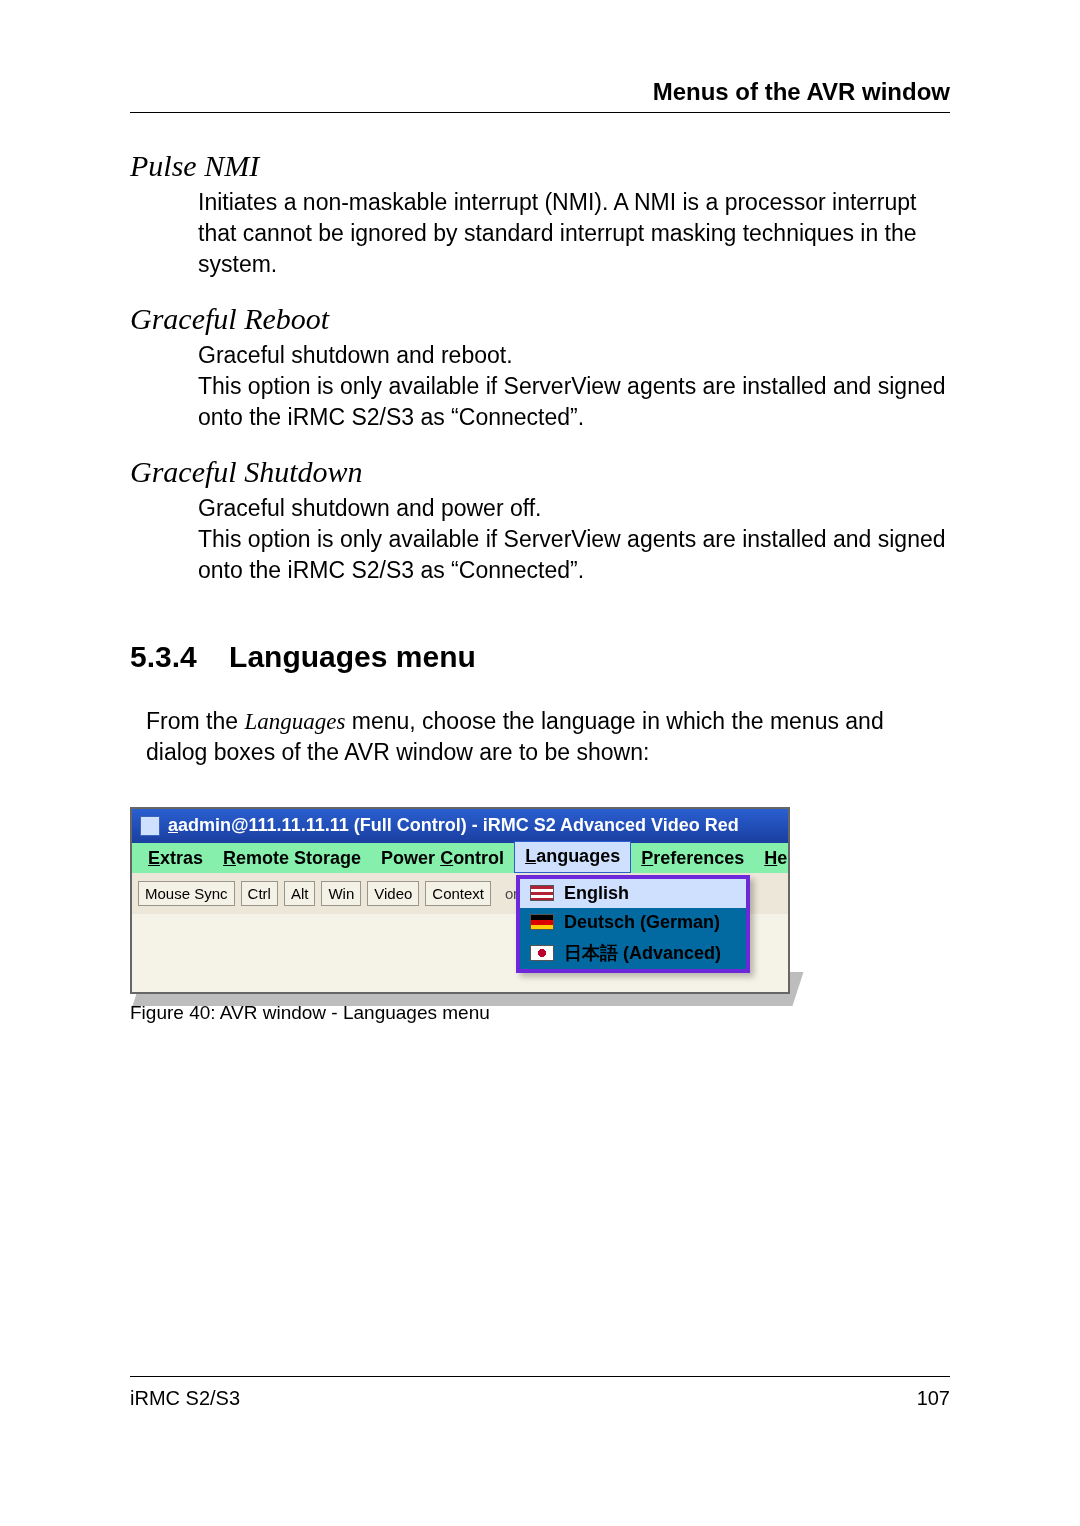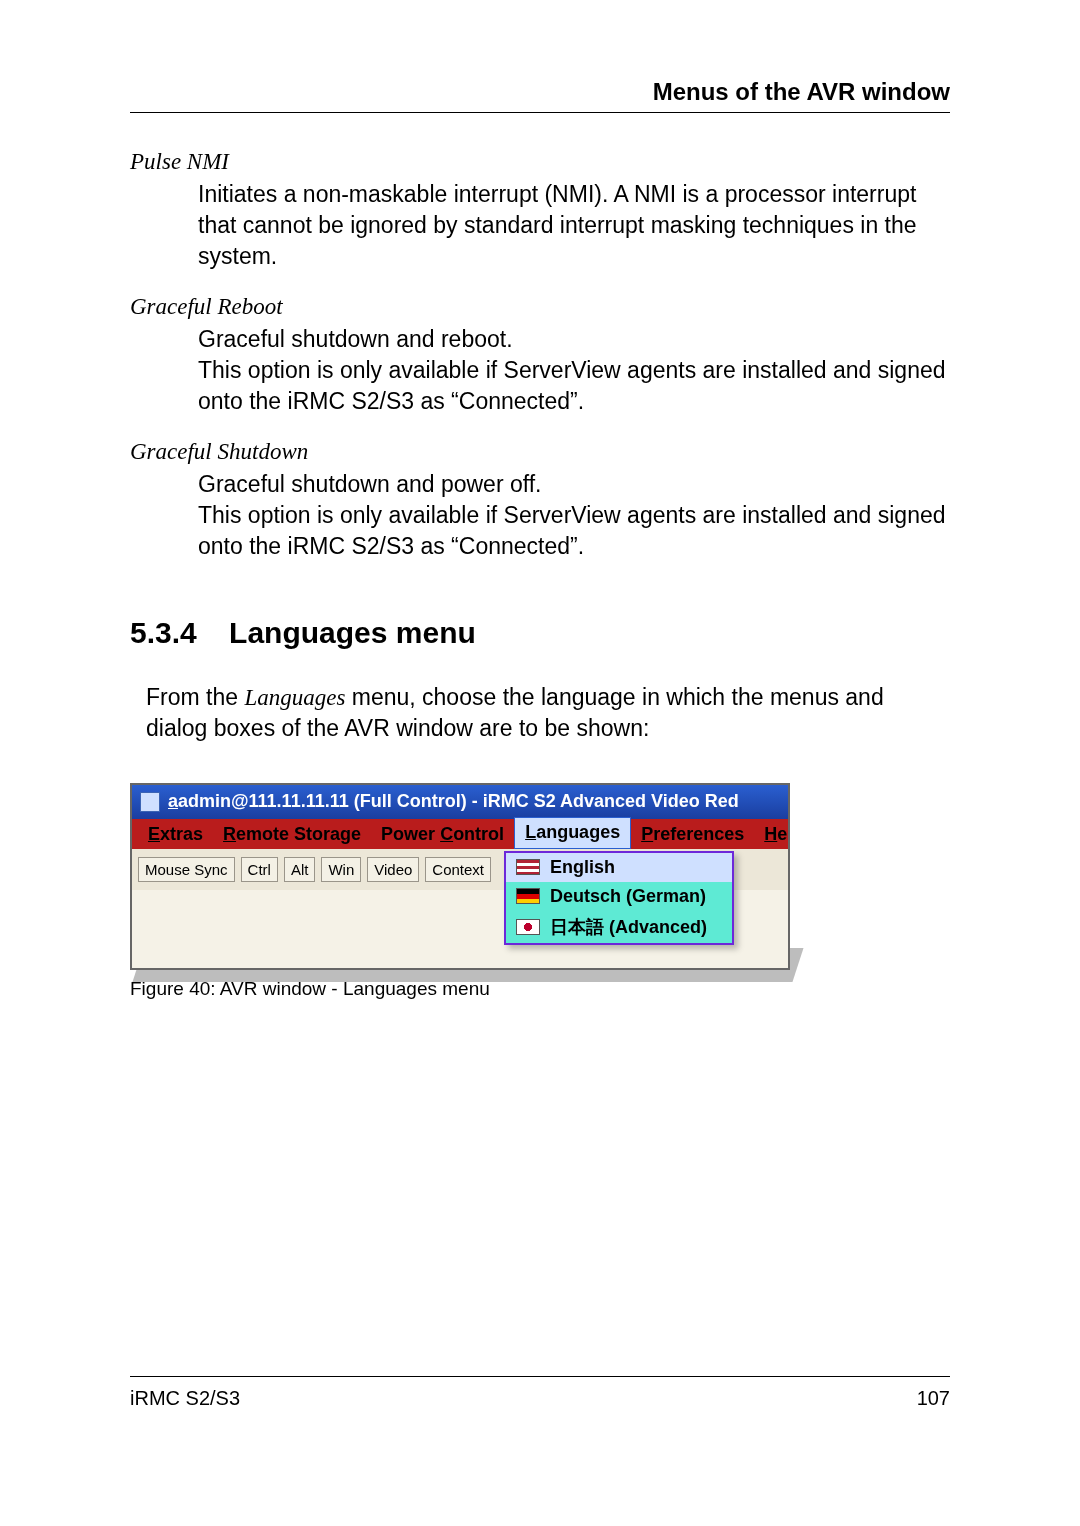--- a/index.html
+++ b/index.html
@@ -22,21 +22,21 @@
     border-bottom: 1.5px solid #000;
     padding-bottom: 6px;
     margin-bottom: 36px;
     text-align: right;
     font-weight: 700;
     font-size: 24px;
   }
   .term {
     font-family: "Times New Roman", Times, serif;
     font-style: italic;
-    font-size: 23px;
+    font-size: 30px;
     margin: 0 0 4px 0;
   }
   .definition {
     margin: 0 0 22px 68px;
     font-size: 23px;
     line-height: 1.35;
   }
   .h2 {
     font-size: 30px;
     font-weight: 700;
@@ -91,21 +91,21 @@
     white-space: nowrap;
   }
   .titlebar .app-icon {
     width: 18px; height: 18px;
     background: #cfe0ff;
     border: 1px solid #3b64b4;
     margin-right: 8px;
   }
   .titlebar .ul { text-decoration: underline; }
   .menubar {
-    background: #b91c1c;
+    background: #86efac;
     height: 30px;
     display: flex;
     align-items: center;
     font-size: 18px;
     font-weight: 700;
     padding: 0 6px;
     position: relative;
     z-index: 3;
     white-space: nowrap;
   }
@@ -143,25 +143,25 @@
   }
   .toolbar .trail {
     margin-left: 8px;
     color: #4a4a4a;
     letter-spacing: -0.3px;
   }
 
   
   .dropdown {
     position: absolute;
-    left: 372px;
+    left: 384px;
     top: 66px; 
     width: 226px;
-    background: #5eead4;
-    border: 2px solid #6d28d9;
+    background: #0369a1;
+    border: 4px solid #6d28d9;
     box-shadow: 4px 4px 6px rgba(0,0,0,0.25);
     z-index: 4;
     font-size: 18px;
     font-weight: 700;
   }
   .dropdown .item {
     display: flex;
     align-items: center;
     gap: 10px;
     padding: 4px 10px;

